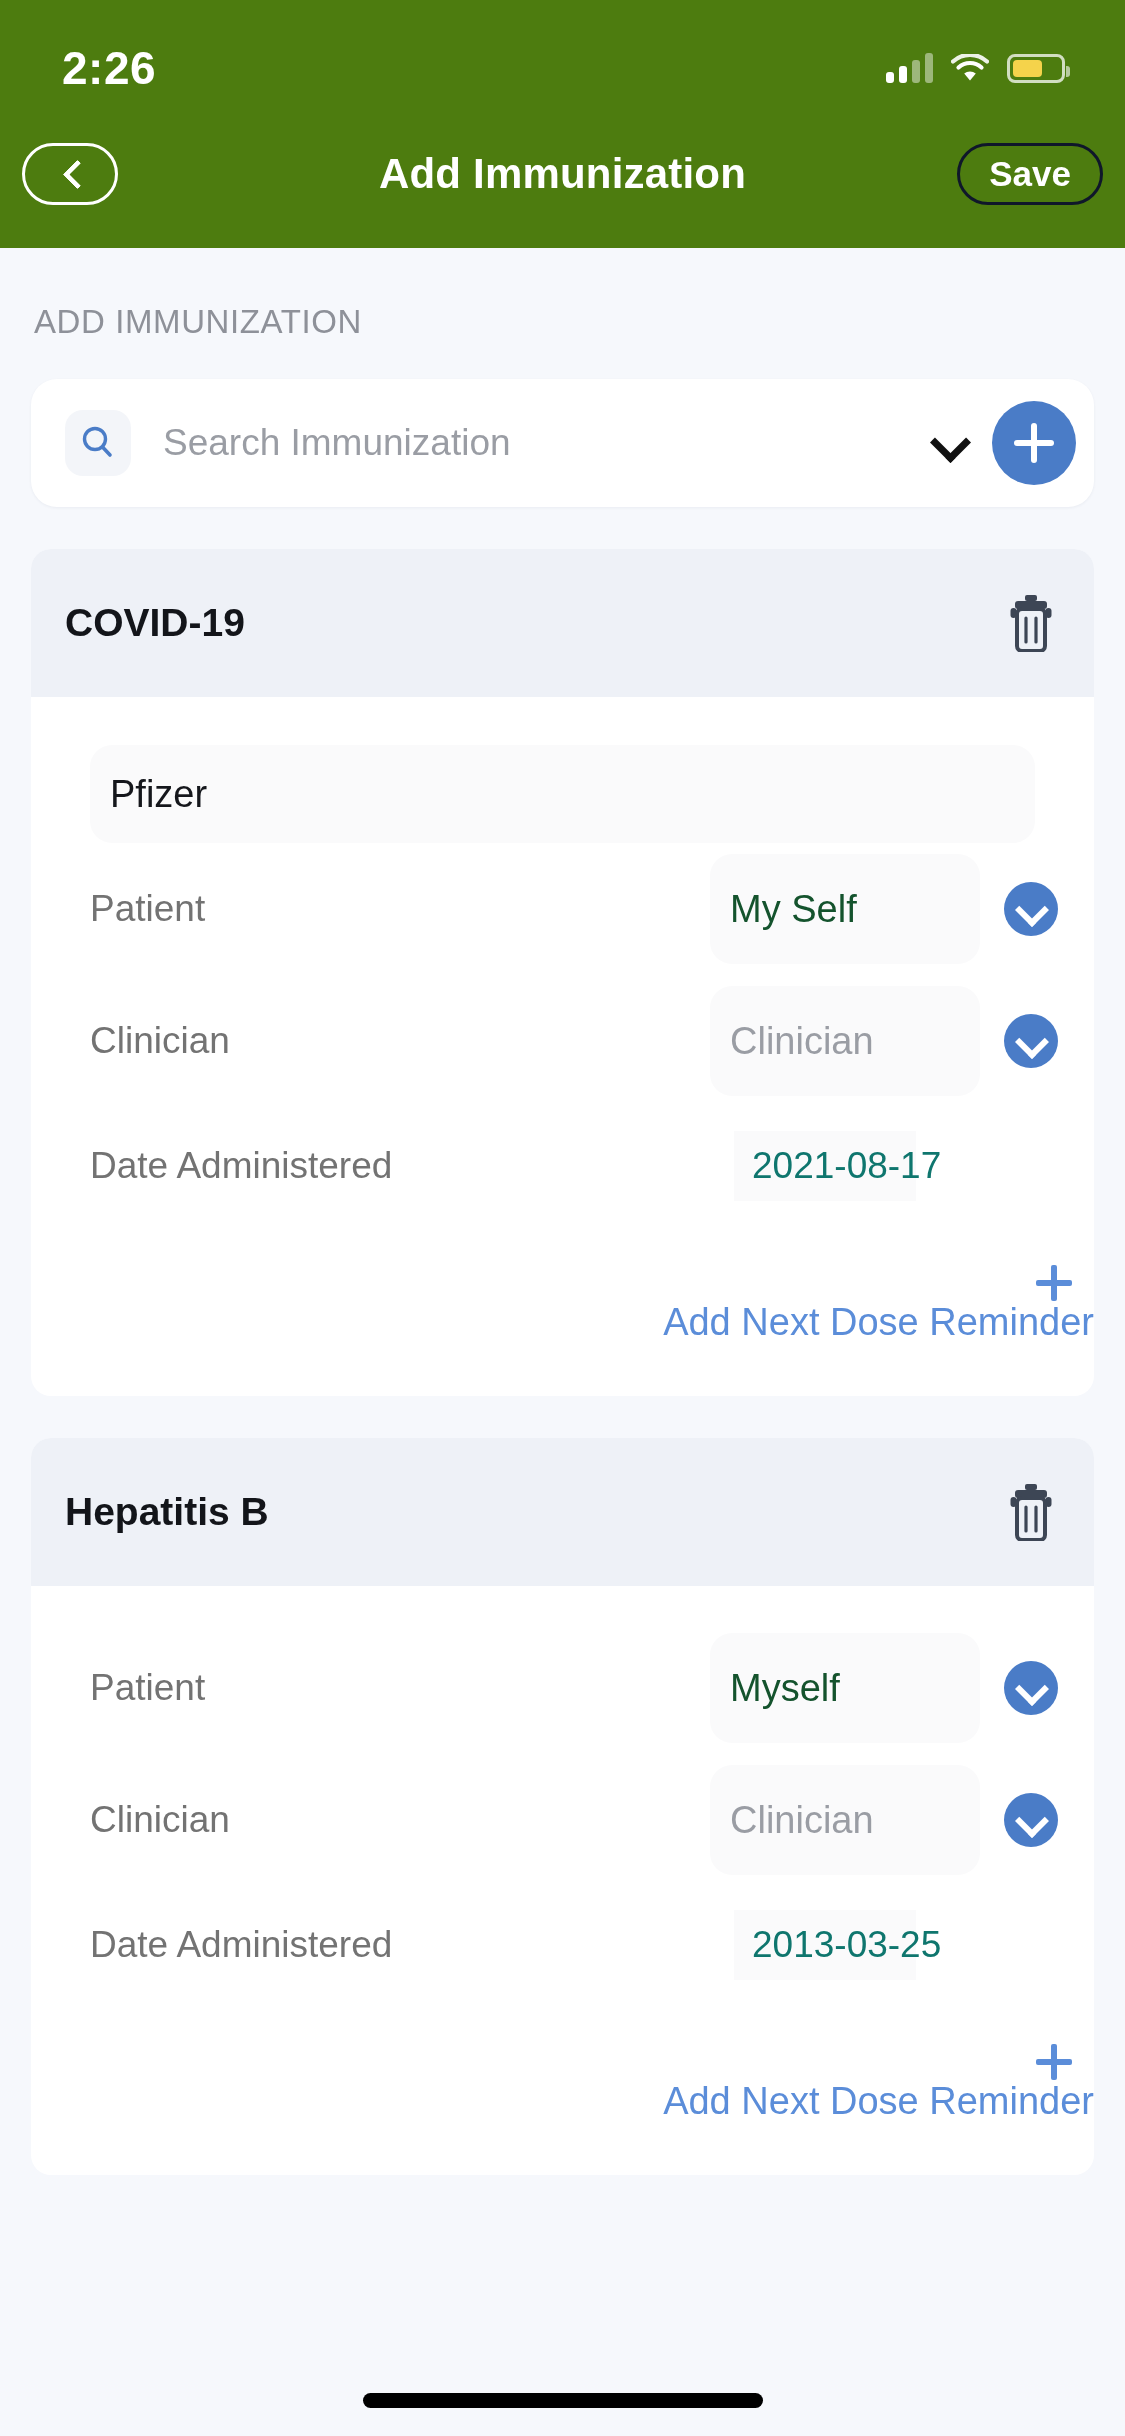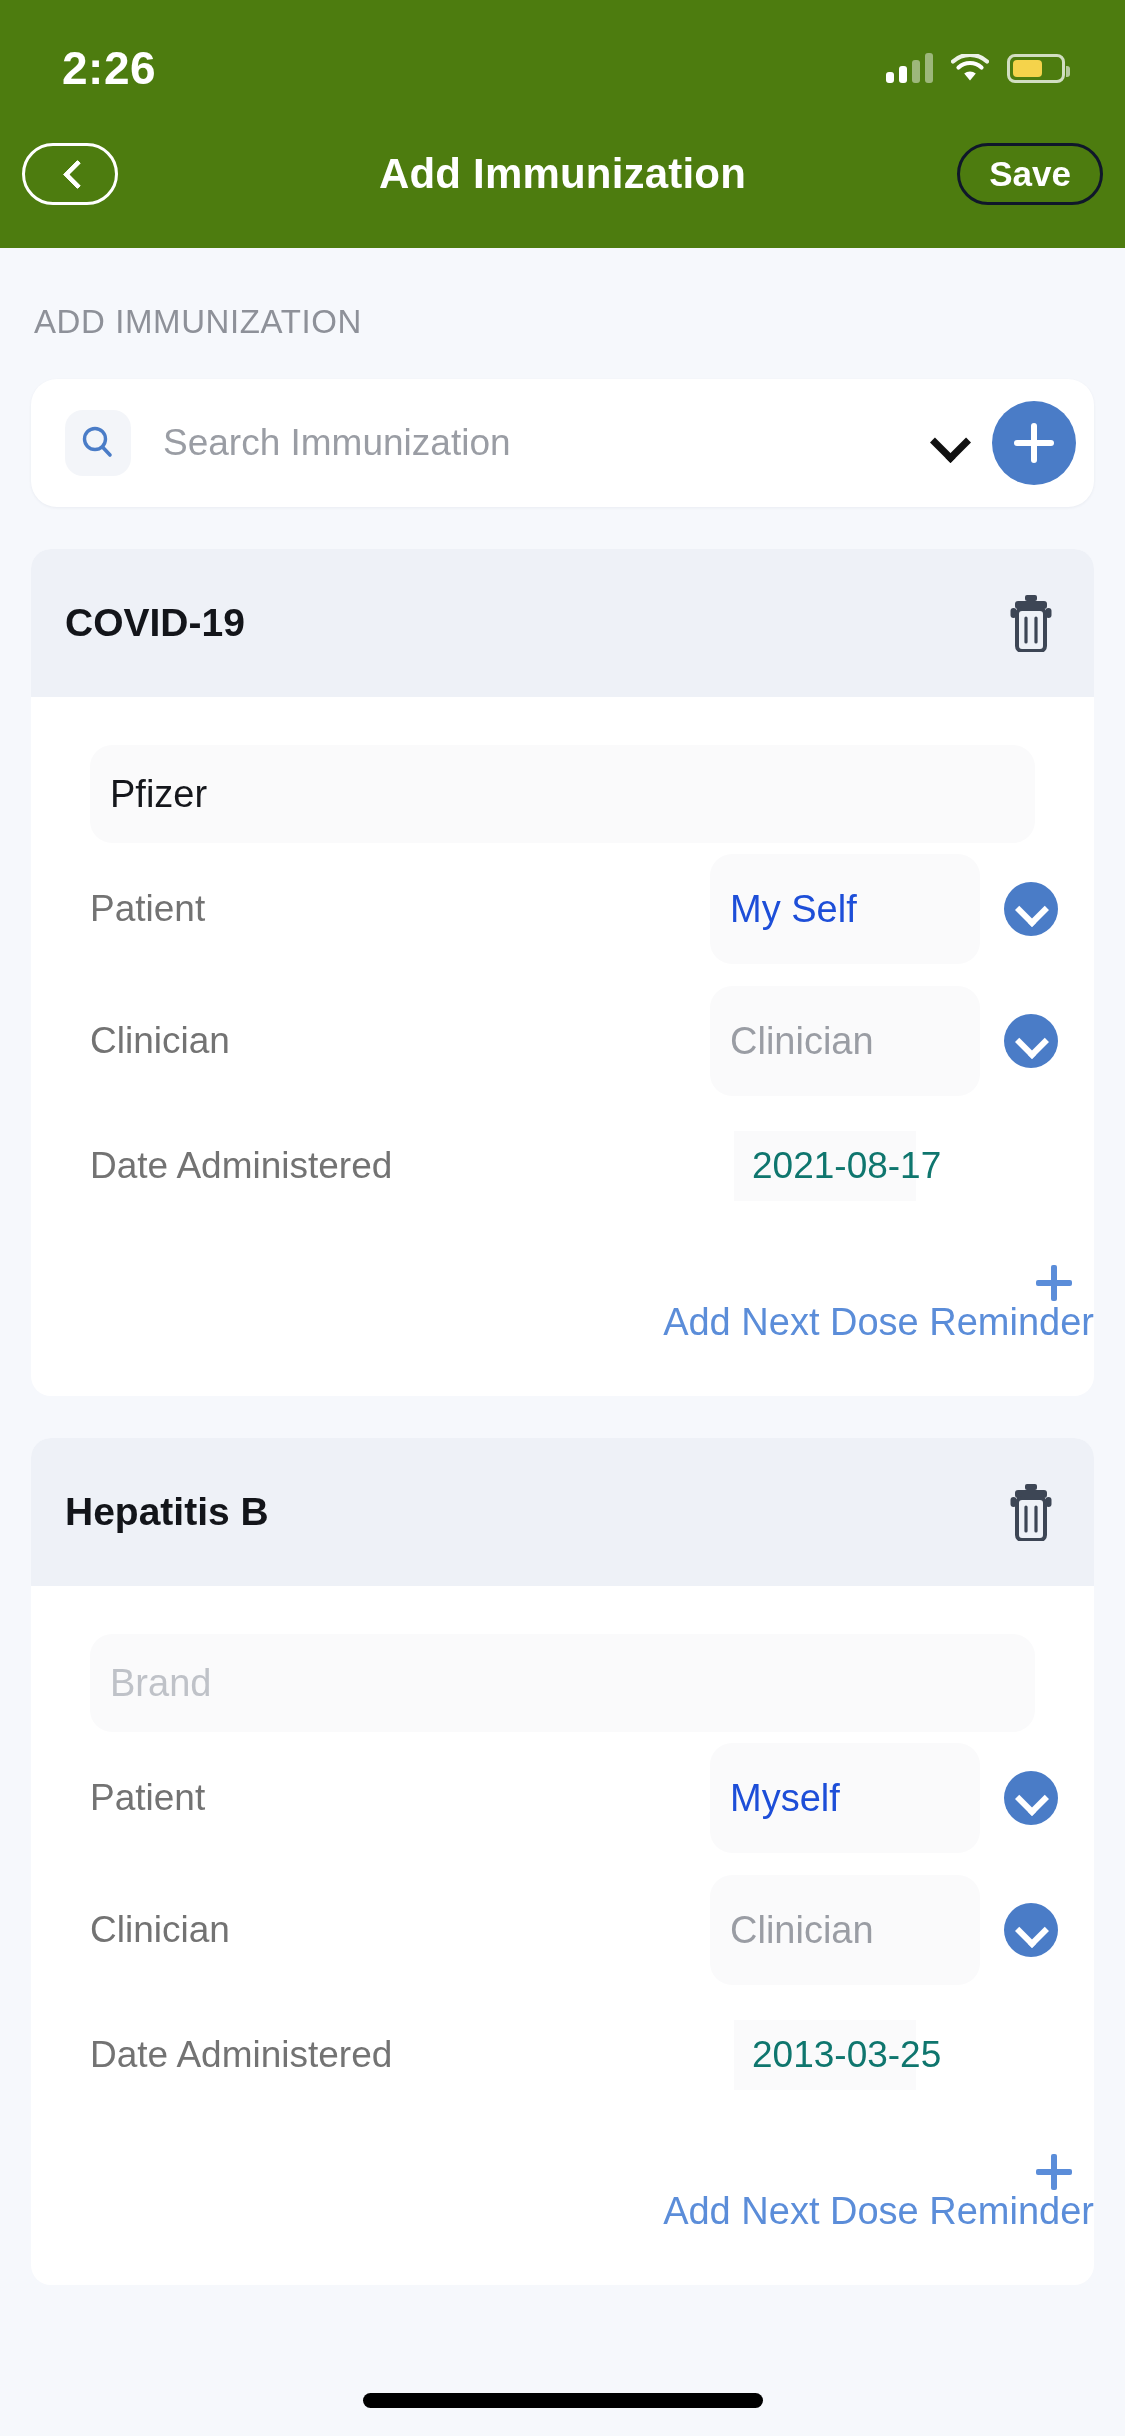--- a/index.html
+++ b/index.html
@@ -140,21 +140,21 @@
   .row{
     display:flex; align-items:center; margin:0 0 0 0;
     padding:0 36px 0 59px; height:132px;
   }
   .row-label{ color:#737373; font-size:37px; flex:0 0 auto; width:300px; }
   .row-spacer{ flex:1; }
   .dd-field{
     width:270px; height:110px; background:#fafafb; border-radius:22px;
     display:flex; align-items:center; padding:0 20px; flex:0 0 auto;
   }
-  .dd-value{ color:#1d4ed8; font-size:38px; }
+  .dd-value{ color:#14532d; font-size:38px; }
   .dd-placeholder{ color:#9a9da4; font-size:38px; }
   .dd-btn{
     width:54px; height:54px; border-radius:27px; background:#4a7cc7;
     display:flex; align-items:center; justify-content:center;
     margin-left:24px; flex:0 0 auto; position:relative;
   }
   .dd-btn::before{
     content:""; position:absolute; left:16px; top:16px;
     width:18px; height:18px; border-right:6px solid #fff; border-bottom:6px solid #fff;
     transform:rotate(45deg);
@@ -298,23 +298,20 @@
                 <rect x="17" y="1" width="12" height="6" rx="2" fill="#3d4655"></rect>
                 <rect x="7" y="7" width="32" height="8" rx="3" fill="#3d4655"></rect>
                 <rect x="2.5" y="14" width="6" height="10" rx="3" fill="#3d4655"></rect>
                 <rect x="37.5" y="14" width="6" height="10" rx="3" fill="#3d4655"></rect>
                 <rect x="9" y="15" width="28" height="42" rx="5" fill="none" stroke="#3d4655" stroke-width="4"></rect>
                 <line x1="18" y1="24" x2="18" y2="48" stroke="#3d4655" stroke-width="3.2" stroke-linecap="round"></line>
                 <line x1="28" y1="24" x2="28" y2="48" stroke="#3d4655" stroke-width="3.2" stroke-linecap="round"></line>
               </svg></div>
           </div>
           <div class="card-body">
-            <div class="brand-field">
-              <span class="brand-placeholder">Brand</span>
-            </div>
             <div class="row">
               <div class="row-label">Patient</div>
               <div class="row-spacer"></div>
               <div class="dd-field">
                 <span class="dd-value">Myself</span>
               </div>
               <div class="dd-btn"></div>
             </div>
             <div class="row">
               <div class="row-label">Clinician</div>

